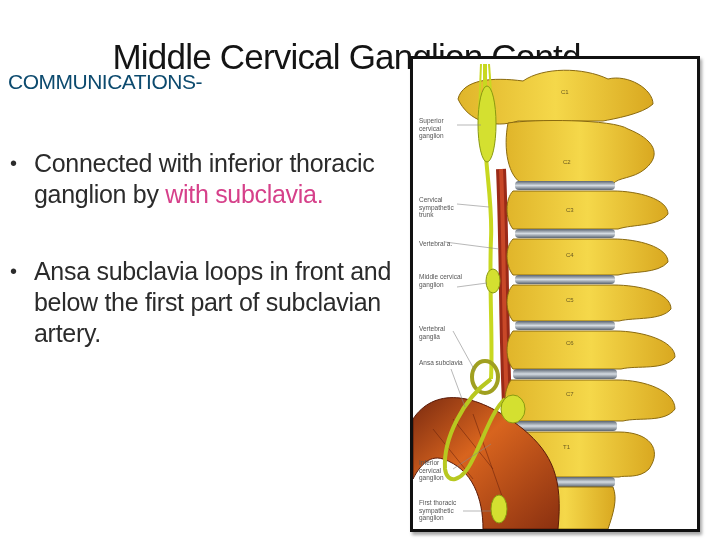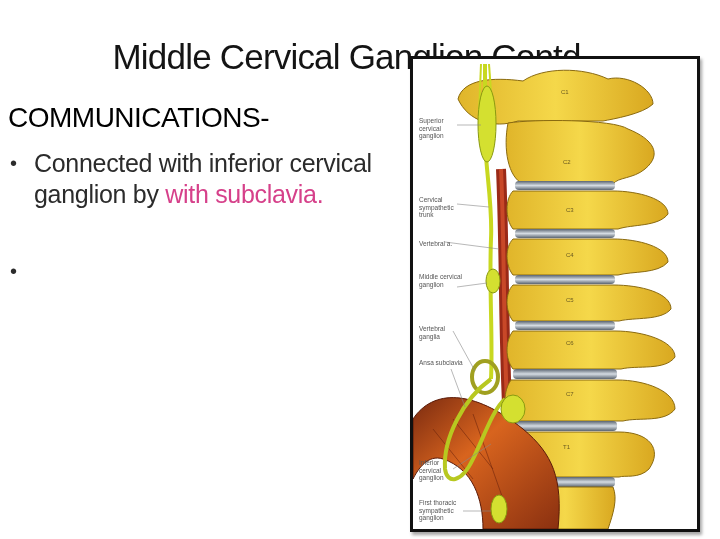--- a/index.html
+++ b/index.html
@@ -12,24 +12,23 @@
     }
     .slide-title {
       position: absolute; left: 0; top: 14px; width: 720px;
       text-align: center;
       font-size: 35px; font-weight: normal; color: #141414;
       letter-spacing: -0.8px;
       font-family: "Liberation Sans", sans-serif;
     }
     .section-heading {
       position: absolute; left: 8px; top: 70px;
-      font-size: 28px; color: #000000;
+      font-size: 21px; color: #0c4a6e;
       letter-spacing: -0.5px;
       font-family: "Liberation Sans", sans-serif;
-      margin-top: 32px;
     }
     .bullets {
       position: absolute; left: 8px; top: 148px; width: 395px;
       margin: 0; padding: 0; list-style: none;
       font-family: "Liberation Sans", sans-serif;
     }
     .bullet-item {
       position: relative;
       padding-left: 26px;
       font-size: 25px; line-height: 31px;
@@ -66,24 +65,25 @@
 </head>
 <body>
 
 <h1 class="slide-title">Middle Cervical Ganglion Contd...</h1>
 
 <div class="section-heading">COMMUNICATIONS-</div>
 
 <ul class="bullets">
   <li class="bullet-item">
     <span class="bullet-dot">•</span>
-    <span>Connected with inferior cervical ganglion by </span><span class="highlight">with subclavia.</span>
+    <span>Connected with inferior thoracic ganglion by </span><span class="highlight">with subclavia.</span>
   </li>
   <li class="bullet-item">
     <span class="bullet-dot">•</span>
+    <span>Ansa subclavia loops in front and below the first part of subclavian artery.</span>
   </li>
 </ul>
 
 <div class="figure-frame">
   <svg width="284" height="470" viewBox="0 0 284 470">
     <defs>
       <linearGradient id="bone" x1="0" x2="1" y1="0" y2="0">
         <stop offset="0" stop-color="#e0b52a"></stop>
         <stop offset="0.5" stop-color="#f5d84a"></stop>
         <stop offset="1" stop-color="#d9a820"></stop>

